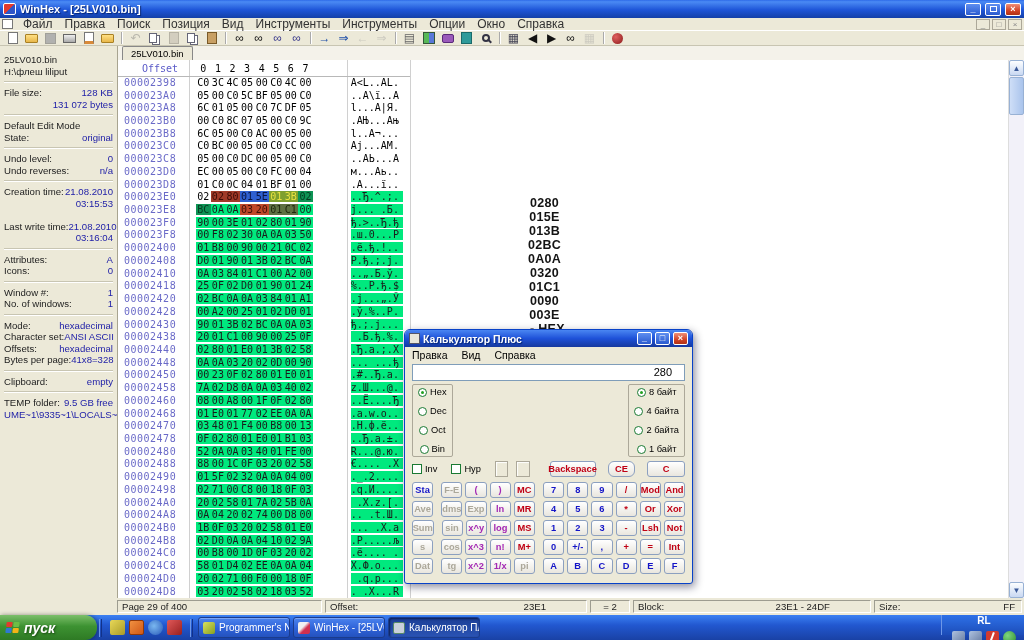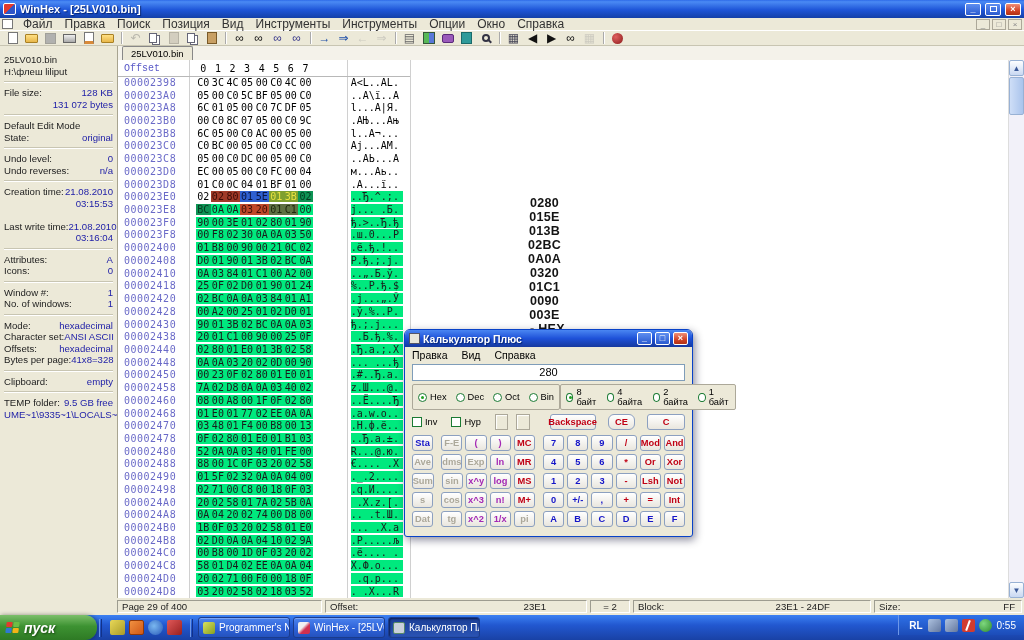--- a/index.html
+++ b/index.html
@@ -55,21 +55,21 @@
   .editor { flex:1; position:relative; background:#fff; }
   .tabrow { height:14px; background:#F4F2EA; display:flex; align-items:flex-end; }
   .doc-tab { margin-left:4px; height:14px; padding:0 8px; background:#ECE9D8; border:1px solid #888; border-bottom:none;
     font-size:9.5px; display:flex; align-items:center; border-radius:2px 2px 0 0; }
   .hexarea { position:relative; height:538px; font-family:"DejaVu Sans Mono",monospace; font-size:10px; }
   .vline { position:absolute; top:0; bottom:0; width:1px; background:#D0D0D0; }
   .hexhead { display:flex; height:16px; align-items:center; color:#5A5AC8; border-bottom:0; }
   .headline { position:absolute; left:0; top:16px; width:292px; height:1px; background:#B8B8B8; }
   .hexrow { display:flex; height:12.72px; align-items:center; }
   .off { width:54px; margin-left:6px; color:#6A6AC8; letter-spacing:.5px; }
-  .off-h { width:54px; margin-left:6px; text-align:left;font-family:Liberation Mono, monospace; }
+  .off-h { width:54px; margin-left:6px; text-align:right; }
   .bgap { width:18px; }
   .byte { width:14.6px; text-align:center; color:#000; }
   .agap { width:38px; }
   .ascii { width:52px; white-space:pre; color:#000; }
   .c-g { background:#00E97E; color:#1A1A1A; }
   .c-r { background:#A03A28; color:#3C0C06; }
   .c-b { background:#2E5FD0; color:#0A1440; }
   .c-y { background:#7FA02E; color:#E8E040; }
   .c-d { background:#0E9355; color:#053A20; }
   .c-o { background:#C0482A; color:#401008; }
@@ -94,24 +94,24 @@
   .calc { position:absolute; left:404px; top:329px; width:289px; background:#ECE9D8; border:1px solid #0842C8;
     border-radius:6px 6px 3px 3px; box-shadow:2px 3px 9px rgba(0,0,40,.45); z-index:60; padding-bottom:6px; }
   .calc-title { height:17px; background:linear-gradient(180deg,#4A86F2,#1E51D8 50%,#16399E); border-radius:5px 5px 0 0;
     display:flex; align-items:center; padding:0 4px; gap:3px; }
   .calc-ico { width:11px; height:11px; background:#E8E6DA; border:1px solid #556; }
   .calc-title .ct { color:#fff; font-weight:bold; font-size:10.5px; flex:1; text-shadow:1px 1px 1px #042474; }
   .cwb { width:15px; height:13px; border:1px solid #fff; border-radius:2px; background:linear-gradient(180deg,#5E8EF0,#2A5ACF);
     color:#fff; font-size:9px; font-weight:bold; display:flex; align-items:center; justify-content:center; line-height:7px; }
   .cwb.close { background:linear-gradient(180deg,#F09078,#D24325 60%,#B03015); }
   .calc-menu { display:flex; gap:14px; padding:2px 7px 1px 7px; font-size:10.5px; }
-  .calc-display { height:17px; margin:2px 7px 3px 7px; background:#fff; border:1px solid #7F9DB9; text-align:center;
-    font-size:11px; padding:1px 0; }
+  .calc-display { height:17px; margin:2px 7px 3px 7px; background:#fff; border:1px solid #7F9DB9; text-align:right;
+    font-size:11px; padding:1px 12px; }
   .calc-radios { display:flex; justify-content:space-between; margin:0 7px 4px 7px; }
-  .rgroup { border:1px solid #ACA899; border-radius:2px; padding:2px 5px; display:flex; gap:9px; align-items:center; background:#ECE9D8; }
+  .rgroup { border:1px solid #ACA899; border-radius:2px; padding:2px 5px; display:flex; gap:9px; align-items:center; background:#ECE9D8;flex-direction:column; }
   .ropt { display:flex; align-items:center; gap:3px; font-size:9.3px; }
   .rdot { width:9px; height:9px; border:1px solid #1A7A33; border-radius:50%; background:#fff; position:relative; }
   .rdot.on::after { content:""; position:absolute; left:2px; top:2px; width:3px; height:3px; border-radius:50%; background:#21A121; }
   .calc-row2 { display:flex; align-items:center; margin:2px 7px 5px 7px; }
   .copt { display:flex; align-items:center; gap:3px; font-size:9.3px; margin-right:14px; }
   .cbox { width:10px; height:10px; border:1px solid #1A7A33; background:#fff; }
   .pbox { width:16px; height:16px; border:1px solid #ACA899; background:#ECE9D8; box-shadow:inset 1px 1px 1px #fff; margin-right:8px; }
   .cbtn { height:16px; border:1px solid #8CA0C0; border-radius:3px; background:linear-gradient(180deg,#FFFFFF,#E9E6DE);
     font-size:9.3px; display:flex; align-items:center; justify-content:center; cursor:default; }
   .cbtn.wide { width:46px; margin-left:12px; }
@@ -154,21 +154,21 @@
   .tb-handle { width:3px; height:18px; border-left:1px solid #6D97E8; border-right:1px solid #12328A; margin:0 2px; }
   .taskbtn { width:92px; height:21px; margin-left:3px; background:linear-gradient(180deg,#4B83EE,#2E62D8 55%,#2452BE);
     border:1px solid #1B3C8C; border-radius:3px; display:flex; align-items:center; gap:4px; padding:0 4px;
     color:#fff; font-size:10px; white-space:nowrap; overflow:hidden; box-shadow:inset 0 1px 0 #7AA4F4; }
   .taskbtn.active { background:linear-gradient(180deg,#1C3F96,#2A53B4); box-shadow:inset 1px 1px 2px #0A1E55; }
   .tico { width:12px; height:12px; flex:none; border-radius:2px; }
   .ti1 { background:linear-gradient(135deg,#D8E060,#88A020); }
   .ti2 { background:linear-gradient(135deg,#F0F0F0 40%,#D03050 60%); }
   .ti3 { background:#C8D0DC; border:1px solid #586; }
   .tray { position:absolute; right:0; top:0; bottom:5px; display:flex; align-items:center; gap:5px;
-    background:linear-gradient(180deg,#2E71E8,#1C4CB8); border-left:1px solid #6D97E8; padding:0 8px 0 10px; }
+    background:linear-gradient(180deg,#2E71E8,#1C4CB8); border-left:1px solid #6D97E8; padding:0 8px 0 10px;flex-direction:column; }
   .tray .lang { color:#fff; font-size:10px; font-weight:bold; }
   .trico { width:13px; height:13px; border-radius:2px; }
   .t1,.t2 { background:linear-gradient(135deg,#AEC2E0,#64789E); }
   .t3 { background:#D23B2F; position:relative; }
   .t3::after { content:""; position:absolute; left:5px; top:1px; width:2px; height:11px; background:#fff; transform:rotate(20deg); }
   .t4 { background:radial-gradient(circle at 35% 35%,#7ED87E,#2E8A2E); border-radius:50%; }
   .tray .clock { color:#fff; font-size:10px; }
 </style>
 </head>
 <body>

